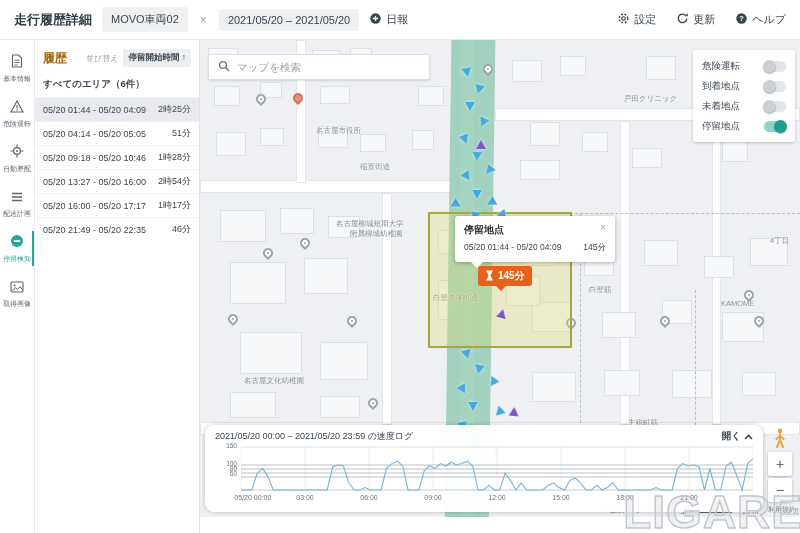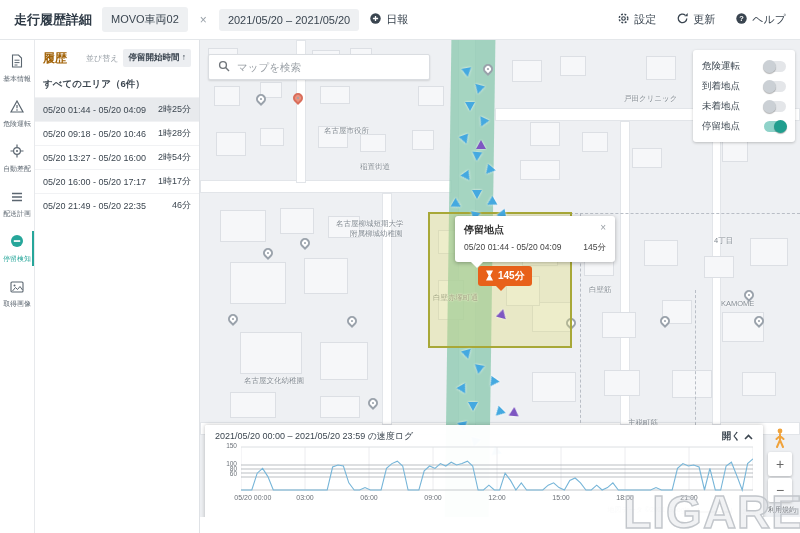--- a/index.html
+++ b/index.html
@@ -67,21 +67,21 @@
 
   .stop-badge{position:absolute;left:278px;top:226px;background:#e8611a;border-radius:3px;display:flex;align-items:center;gap:4px;padding:3px 7px;color:#fff;font-size:10px;font-weight:bold;z-index:7}
   .stop-badge::after{content:"";position:absolute;left:18px;bottom:-5px;border-left:5px solid transparent;border-right:5px solid transparent;border-top:5px solid #e8611a;width:0;height:0}
 
   .pegman{position:absolute;right:9px;top:386px;width:22px;height:24px;display:flex;align-items:center;justify-content:center;z-index:11;cursor:pointer}
   .zoom-btn{position:absolute;right:8px;width:24px;height:24px;background:#fff;border:none;border-radius:2px;box-shadow:0 1px 3px rgba(0,0,0,.25);font-size:14px;color:#666;display:flex;align-items:center;justify-content:center;z-index:11;cursor:pointer;font-family:inherit}
   .attr{position:absolute;font-size:7px;color:#5f6368;z-index:11;text-shadow:0 0 2px #fff;white-space:nowrap}
   .scalebar{position:absolute;right:68px;bottom:4px;width:34px;border-bottom:2px solid #5f6368;height:5px;border-left:1px solid #5f6368;border-right:1px solid #5f6368;z-index:11}
 
   
-  .chart-panel{position:absolute;left:5px;top:385px;width:558px;height:109px;background:rgba(255,255,255,.97);box-shadow:0 0 4px rgba(0,0,0,.25);border-radius:2px;z-index:12}
+  .chart-panel{position:absolute;left:5px;top:385px;width:558px;height:87px;background:rgba(255,255,255,.97);box-shadow:0 0 4px rgba(0,0,0,.25);border-radius:9px;z-index:12}
   .cp-head{display:flex;justify-content:space-between;align-items:center;padding:5px 10px 0}
   .cp-title{font-size:9px;color:#3c4650}
   .open-link{display:flex;align-items:center;gap:3px;font-size:9.5px;font-weight:bold;color:#3c4650;cursor:pointer}
   .plot{position:absolute;left:36px;top:19px;width:512px;height:48px}
   .ytick{position:absolute;left:8px;width:24px;text-align:right;font-size:6.5px;color:#6b7178;z-index:2;line-height:1}
   .xticks{position:absolute;left:36px;top:69px;width:512px;height:12px}
   .xtick{position:absolute;font-size:7px;color:#6b7178;white-space:nowrap;transform:translateX(-50%)}
 
   
   .watermark{position:absolute;right:-3px;bottom:-6px;font-size:46px;font-weight:bold;letter-spacing:1px;color:rgba(205,209,214,.28);-webkit-text-stroke:1.4px #c2c6cb;z-index:50;pointer-events:none}
@@ -191,20 +191,24 @@
     <div class="hist-head">
       <span class="hist-title">履歴</span>
       <span class="sort-lbl">並び替え</span>
       <span class="sort-chip">停留開始時間 ↑</span>
     </div>
     <div class="area-filter">すべてのエリア（6件）</div>
     <div>
       <div class="h-row selected">
           <span>05/20 01:44 - 05/20 04:09</span>
           <span>2時25分</span>
+        </div>
+      <div class="h-row">
+          <span>05/20 04:14 - 05/20 05:05</span>
+          <span>51分</span>
         </div>
       <div class="h-row">
           <span>05/20 09:18 - 05/20 10:46</span>
           <span>1時28分</span>
         </div>
       <div class="h-row">
           <span>05/20 13:27 - 05/20 16:00</span>
           <span>2時54分</span>
         </div>
       <div class="h-row">
@@ -278,31 +282,31 @@
         <div class="bld" style="left:238px;top:240px;width:26px;height:40px"></div>
         <div class="bld" style="left:300px;top:182px;width:40px;height:26px"></div>
         <div class="bld" style="left:306px;top:236px;width:34px;height:30px"></div>
       </div>
     <div class="corridor"></div>
     <div class="dash-h" style="left:370px;top:173px;width:230px"></div>
     <div class="dash-v" style="left:380px;top:173px;height:215px"></div>
     <div class="dash-v" style="left:495px;top:250px;height:140px"></div>
     <div class="yellow-zone"></div>
     <div id="map-labels">
-        <span class="map-label" style="left:124px;top:86px">名古屋市役所</span>
+        <span class="map-label" style="left:116px;top:86px">名古屋市役所</span>
         <span class="map-label" style="left:160px;top:122px">稲置街道</span>
         <span class="map-label" style="left:424px;top:54px">戸田クリニック</span>
         <span class="map-label" style="left:136px;top:179px">名古屋柳城短期大学</span>
         <span class="map-label" style="left:150px;top:189px">附属柳城幼稚園</span>
         <span class="map-label" style="left:44px;top:336px">名古屋文化幼稚園</span>
         <span class="map-label" style="left:233px;top:253px">白壁赤塚町通</span>
         <span class="map-label" style="left:389px;top:245px">白壁筋</span>
         <span class="map-label" style="left:521px;top:259px">KAMOME</span>
         <span class="map-label" style="left:428px;top:378px">主税町筋</span>
-        <span class="map-label" style="left:514px;top:196px">4丁目</span>
+        <span class="map-label" style="left:570px;top:196px">4丁目</span>
       </div>
     <div id="map-arrows">
         <div class="chev " style="left:262px;top:28px;transform:rotate(-10deg)"></div>
         <div class="chev " style="left:274px;top:45px;transform:rotate(15deg)"></div>
         <div class="chev " style="left:265px;top:62px;transform:rotate(0deg)"></div>
         <div class="chev " style="left:278px;top:78px;transform:rotate(25deg)"></div>
         <div class="chev " style="left:260px;top:95px;transform:rotate(-20deg)"></div>
         <div class="chev " style="left:272px;top:112px;transform:rotate(5deg)"></div>
         <div class="chev " style="left:284px;top:126px;transform:rotate(40deg)"></div>
         <div class="chev " style="left:262px;top:132px;transform:rotate(-35deg)"></div>

